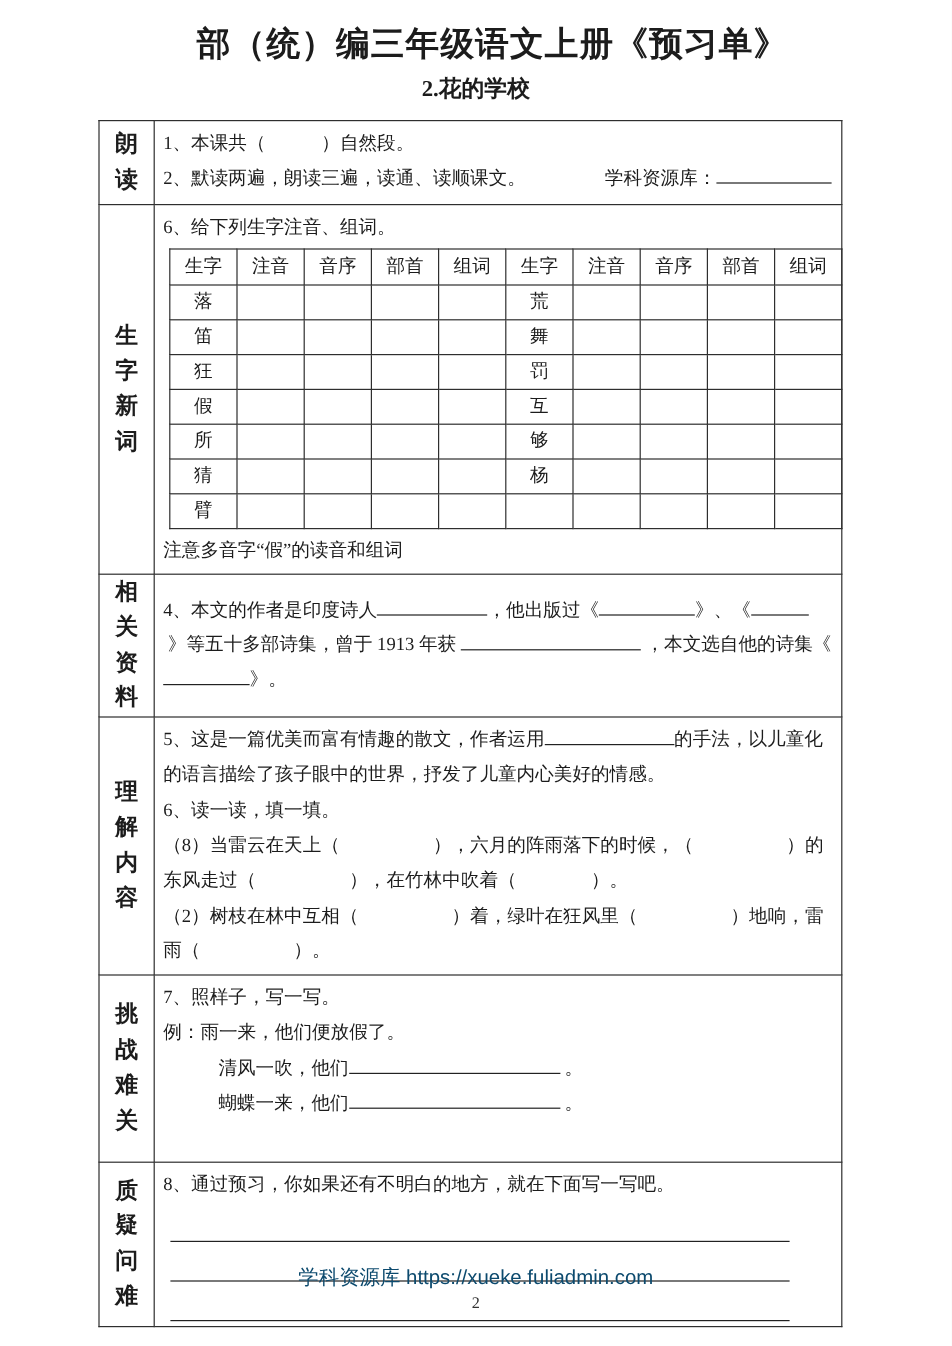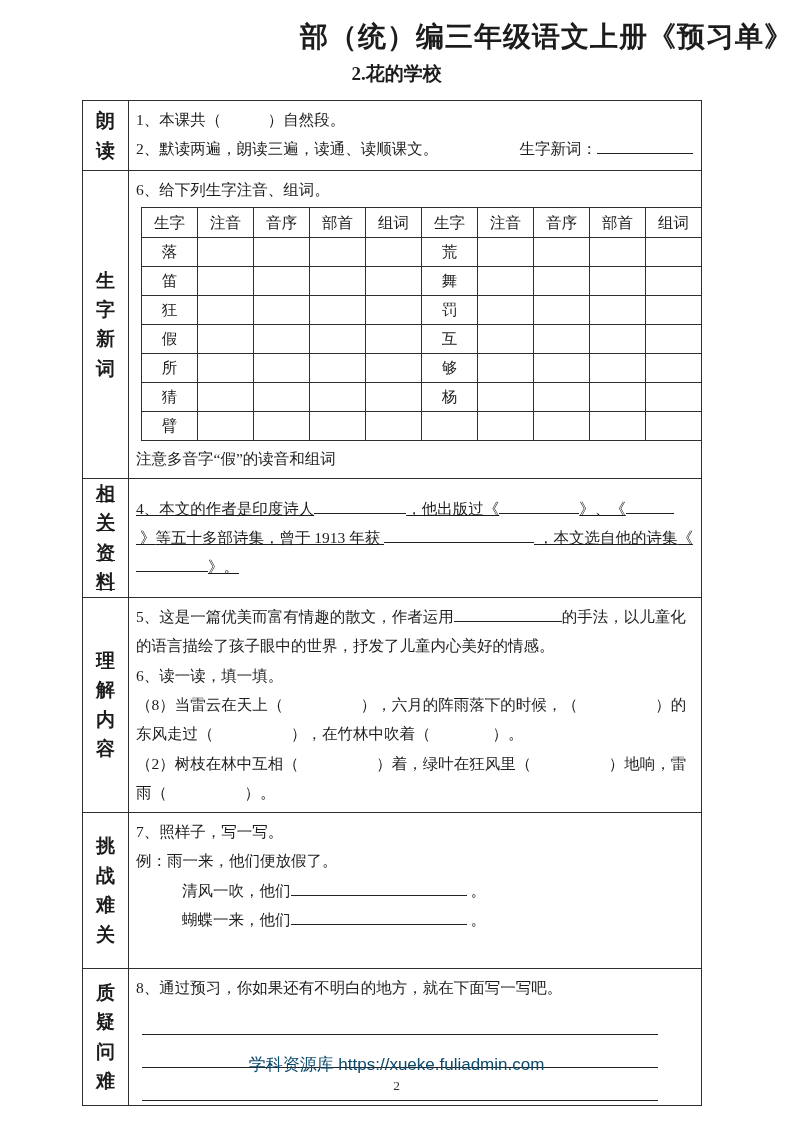--- a/index.html
+++ b/index.html
@@ -6,21 +6,21 @@
   body { background: #f0f0f0; font-family: "Liberation Serif", "DejaVu Serif", serif; }
   .page {
     position: relative;
     width: 793px; height: 1122px;
     margin: 0 auto;
     background: #ffffff;
     color: #1c1c1c;
     overflow: hidden;
   }
   .title {
-    text-align: right;
+    text-align: center;
     margin-top: 18px;
     font-size: 28px;
     font-weight: bold;
     letter-spacing: 1px;
     padding-left: 28px;
   }
   .subtitle {
     text-align: center;
     margin-top: 5px;
     font-size: 19px;
@@ -118,21 +118,21 @@
 
       <tr style="height:70px;">
         <td class="label-cell">
           <div class="vlabel">朗读</div>
         </td>
         <td class="content-cell">
           <div class="qline">1、本课共（　　　）自然段。</div>
           <div class="qline flexline">
             <span>2、默读两遍，朗读三遍，读通、读顺课文。</span>
             <span class="signwrap">
-              <span>生字新词：</span><span class="blank" style="width:96px;"></span>
+              <span>学科资源库：</span><span class="blank" style="width:96px;"></span>
             </span>
           </div>
         </td>
       </tr>
 
       <tr style="height:287px;">
         <td class="label-cell">
           <div class="vlabel">生字新词</div>
         </td>
         <td class="content-cell">
@@ -234,21 +234,21 @@
                   <td></td>
                   <td></td>
                   <td></td>
               </tr>
             </tbody>
           </table>
           <div class="note">注意多音字“假”的读音和组词</div>
         </td>
       </tr>
 
-      <tr style="height:111px;text-decoration:underline;">
+      <tr style="height:111px;">
         <td class="label-cell">
           <div class="vlabel">相关资料</div>
         </td>
         <td class="content-cell vmid">
           <div class="qline">
             <span>4、本文的作者是印度诗人</span><span class="blank" style="width:92px;"></span><span>，他出版过《</span><span class="blank" style="width:80px;"></span><span>》、《</span><span class="blank" style="width:48px;"></span><span>&nbsp;》</span><span>等五十多部诗集，曾于 1913 年获</span> <span class="blank" style="width:150px;"></span> <span>，本文选自他的诗集</span><span>《</span><span class="blank" style="width:72px;"></span><span>》。</span>
           </div>
         </td>
       </tr>
 

